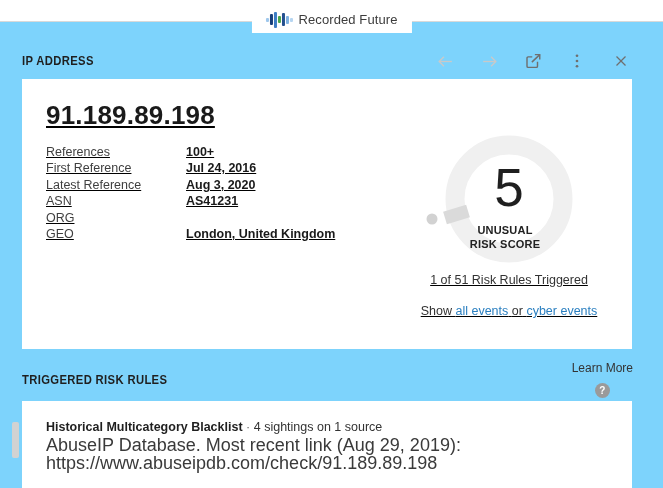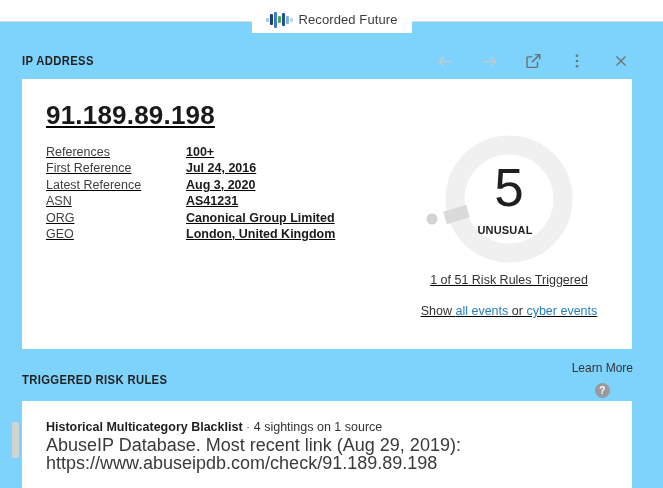--- a/index.html
+++ b/index.html
@@ -141,39 +141,39 @@
         <div class="field-row">
           <span class="field-label">Latest Reference</span>
           <span class="field-value">Aug 3, 2020</span>
         </div>
         <div class="field-row">
           <span class="field-label">ASN</span>
           <span class="field-value">AS41231</span>
         </div>
         <div class="field-row">
           <span class="field-label">ORG</span>
-          <span class="field-value">Canonical Group Limited</span>
         </div>
         <div class="field-row">
           <span class="field-label">GEO</span>
           <span class="field-value">London, United Kingdom</span>
         </div>
       </div>
     </div>
 
     <div class="right-col">
       <div class="gauge">
         <svg width="190" height="136" viewBox="0 0 190 136">
           <circle cx="95" cy="70" r="54" fill="none" stroke="#f0f0f0" stroke-width="19"></circle>
           <line x1="54" y1="82" x2="31" y2="89" stroke="#dadada" stroke-width="13"></line>
           <circle cx="18" cy="90" r="5.5" fill="#d2d2d2"></circle>
         </svg>
         <div class="score">5</div>
         <div class="score-label">
           <div>UNUSUAL</div>
+          <div>RISK SCORE</div>
         </div>
       </div>
       <div class="rules-summary">1 of 51 Risk Rules Triggered</div>
       <div class="show-line">
         <span>Show</span>
         <a>all events</a>
         <span>or</span>
         <a>cyber events</a>
       </div>
     </div>

